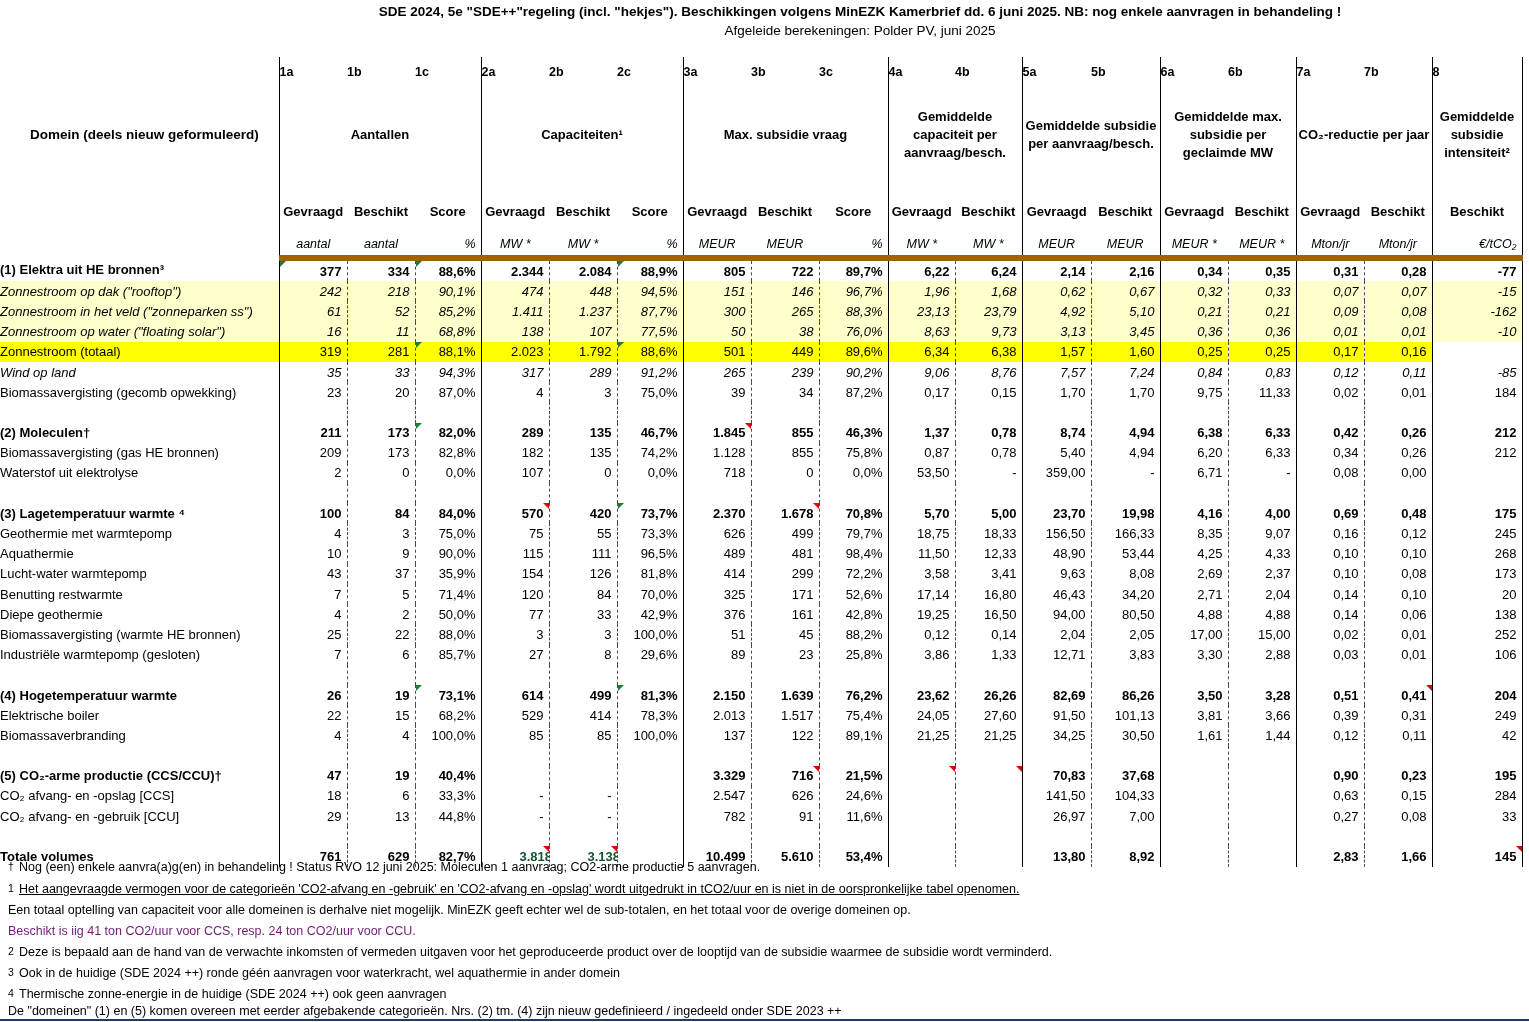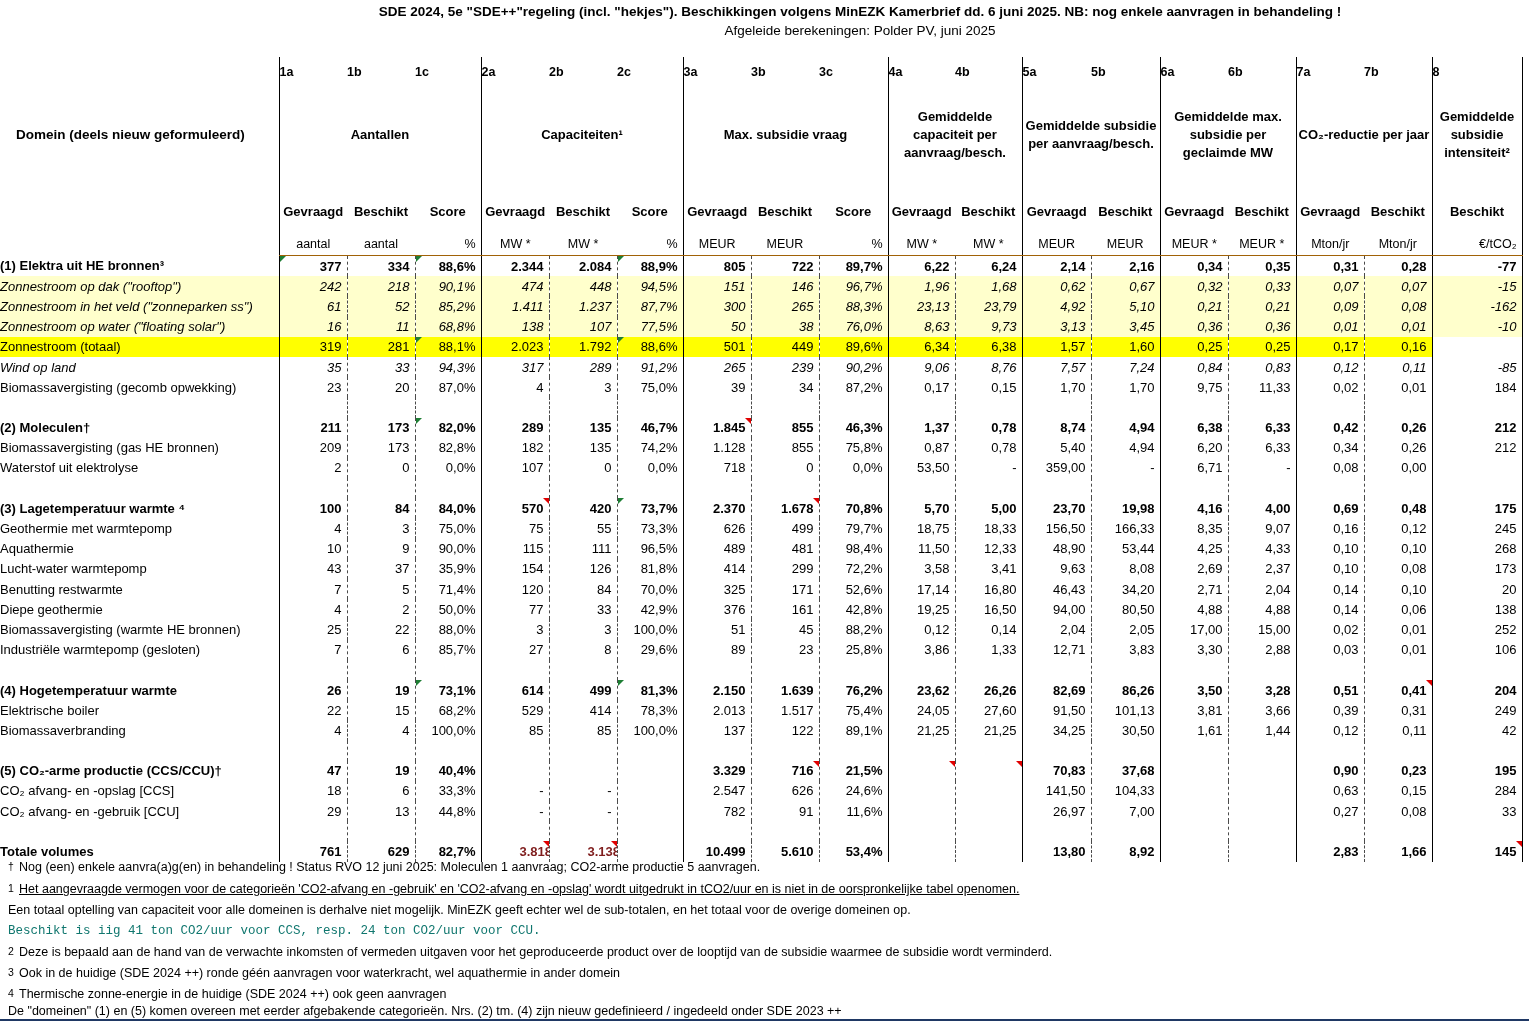--- a/index.html
+++ b/index.html
@@ -6,47 +6,47 @@
   .page{position:relative;width:1529px;height:1022px;background:#fff;color:#000;
         font-family:"Liberation Sans", sans-serif;overflow:hidden;}
   .titles{position:absolute;left:195px;top:4px;width:1330px;text-align:center;}
   .title{font-size:13.5px;font-weight:bold;white-space:nowrap;}
   .subtitle{font-size:13.5px;margin-top:4px;}
 
   table.grid{position:absolute;left:0;top:57px;width:1522px;border-collapse:collapse;table-layout:fixed;}
   .grid th,.grid td{padding:0;overflow:hidden;}
   .h-letters th{font-size:12.5px;font-weight:bold;height:30px;vertical-align:middle;text-align:left;}
   .h-groups th{font-size:13px;font-weight:bold;height:96px;vertical-align:middle;text-align:center;line-height:18px;padding-bottom:14px;}
-  .h-groups th.domain{text-align:left;padding-left:16px;font-size:13.5px;}
+  .h-groups th.domain{text-align:left;padding-left:30px;font-size:13.5px;}
   .h-sub th{font-size:13px;font-weight:bold;height:28px;vertical-align:middle;text-align:center;}
   .h-units th{font-size:12.5px;font-weight:normal;height:26px;vertical-align:bottom;text-align:center;padding-bottom:4px;}
   .h-units th.r{text-align:right;padding-right:5px;}
-  .u-b{border-bottom:1px solid #a16207;}
+  .u-b{border-bottom:6px solid #a16207;font-style:italic;}
 
   tbody td{font-size:13px;height:20.2px;vertical-align:middle;}
   td.lbl{text-align:left;white-space:nowrap;}
   td.num{text-align:right;padding-right:5px;position:relative;white-space:nowrap;}
   tr.section td{font-weight:bold;}
   tr.total td{font-weight:bold;}
   tr.subhl td{background:#FFFFCC;font-style:italic;}
   tr.hltotal td{background:#FFFF00;}
   tr.hltotal td.nohl{background:#fff;}
   tr.ital td{font-style:italic;}
-  td.gray{color:#7f1d1d;padding-left:38px;}
+  td.gray{color:#14532d;padding-left:38px;}
   .bl-s{border-left:1px solid #000;}
   .bl-d{border-left:1px dashed #4a4a4a;}
   .br-s{border-right:1px solid #000;}
 
   .mk{position:absolute;width:0;height:0;}
   .mk-gtl{top:0;left:0;border-top:6px solid #1E7E34;border-right:6px solid transparent;}
   .mk-rtr{top:0;right:0;border-top:6px solid #E00000;border-left:6px solid transparent;}
 
   .fn{position:absolute;left:8px;font-size:12.5px;white-space:nowrap;}
   .fn .fn-m{font-size:10.5px;display:inline-block;margin-right:4px;min-width:7px;vertical-align:top;}
-  .fn-navy{color:#0f766e;font-family:Liberation Mono, monospace;}
+  .fn-navy{color:#701a75;}
   .rule{position:absolute;left:0;top:1019px;width:1529px;height:2px;background:#1F3864;}
 </style>
 </head>
 <body>
 
 <div class="page">
   <div class="titles">
     <div class="title">SDE 2024, 5e "SDE++"regeling (incl. "hekjes"). Beschikkingen volgens MinEZK Kamerbrief dd. 6 juni 2025. NB: nog enkele aanvragen in behandeling !</div>
     <div class="subtitle">Afgeleide berekeningen: Polder PV, juni 2025</div>
   </div>

